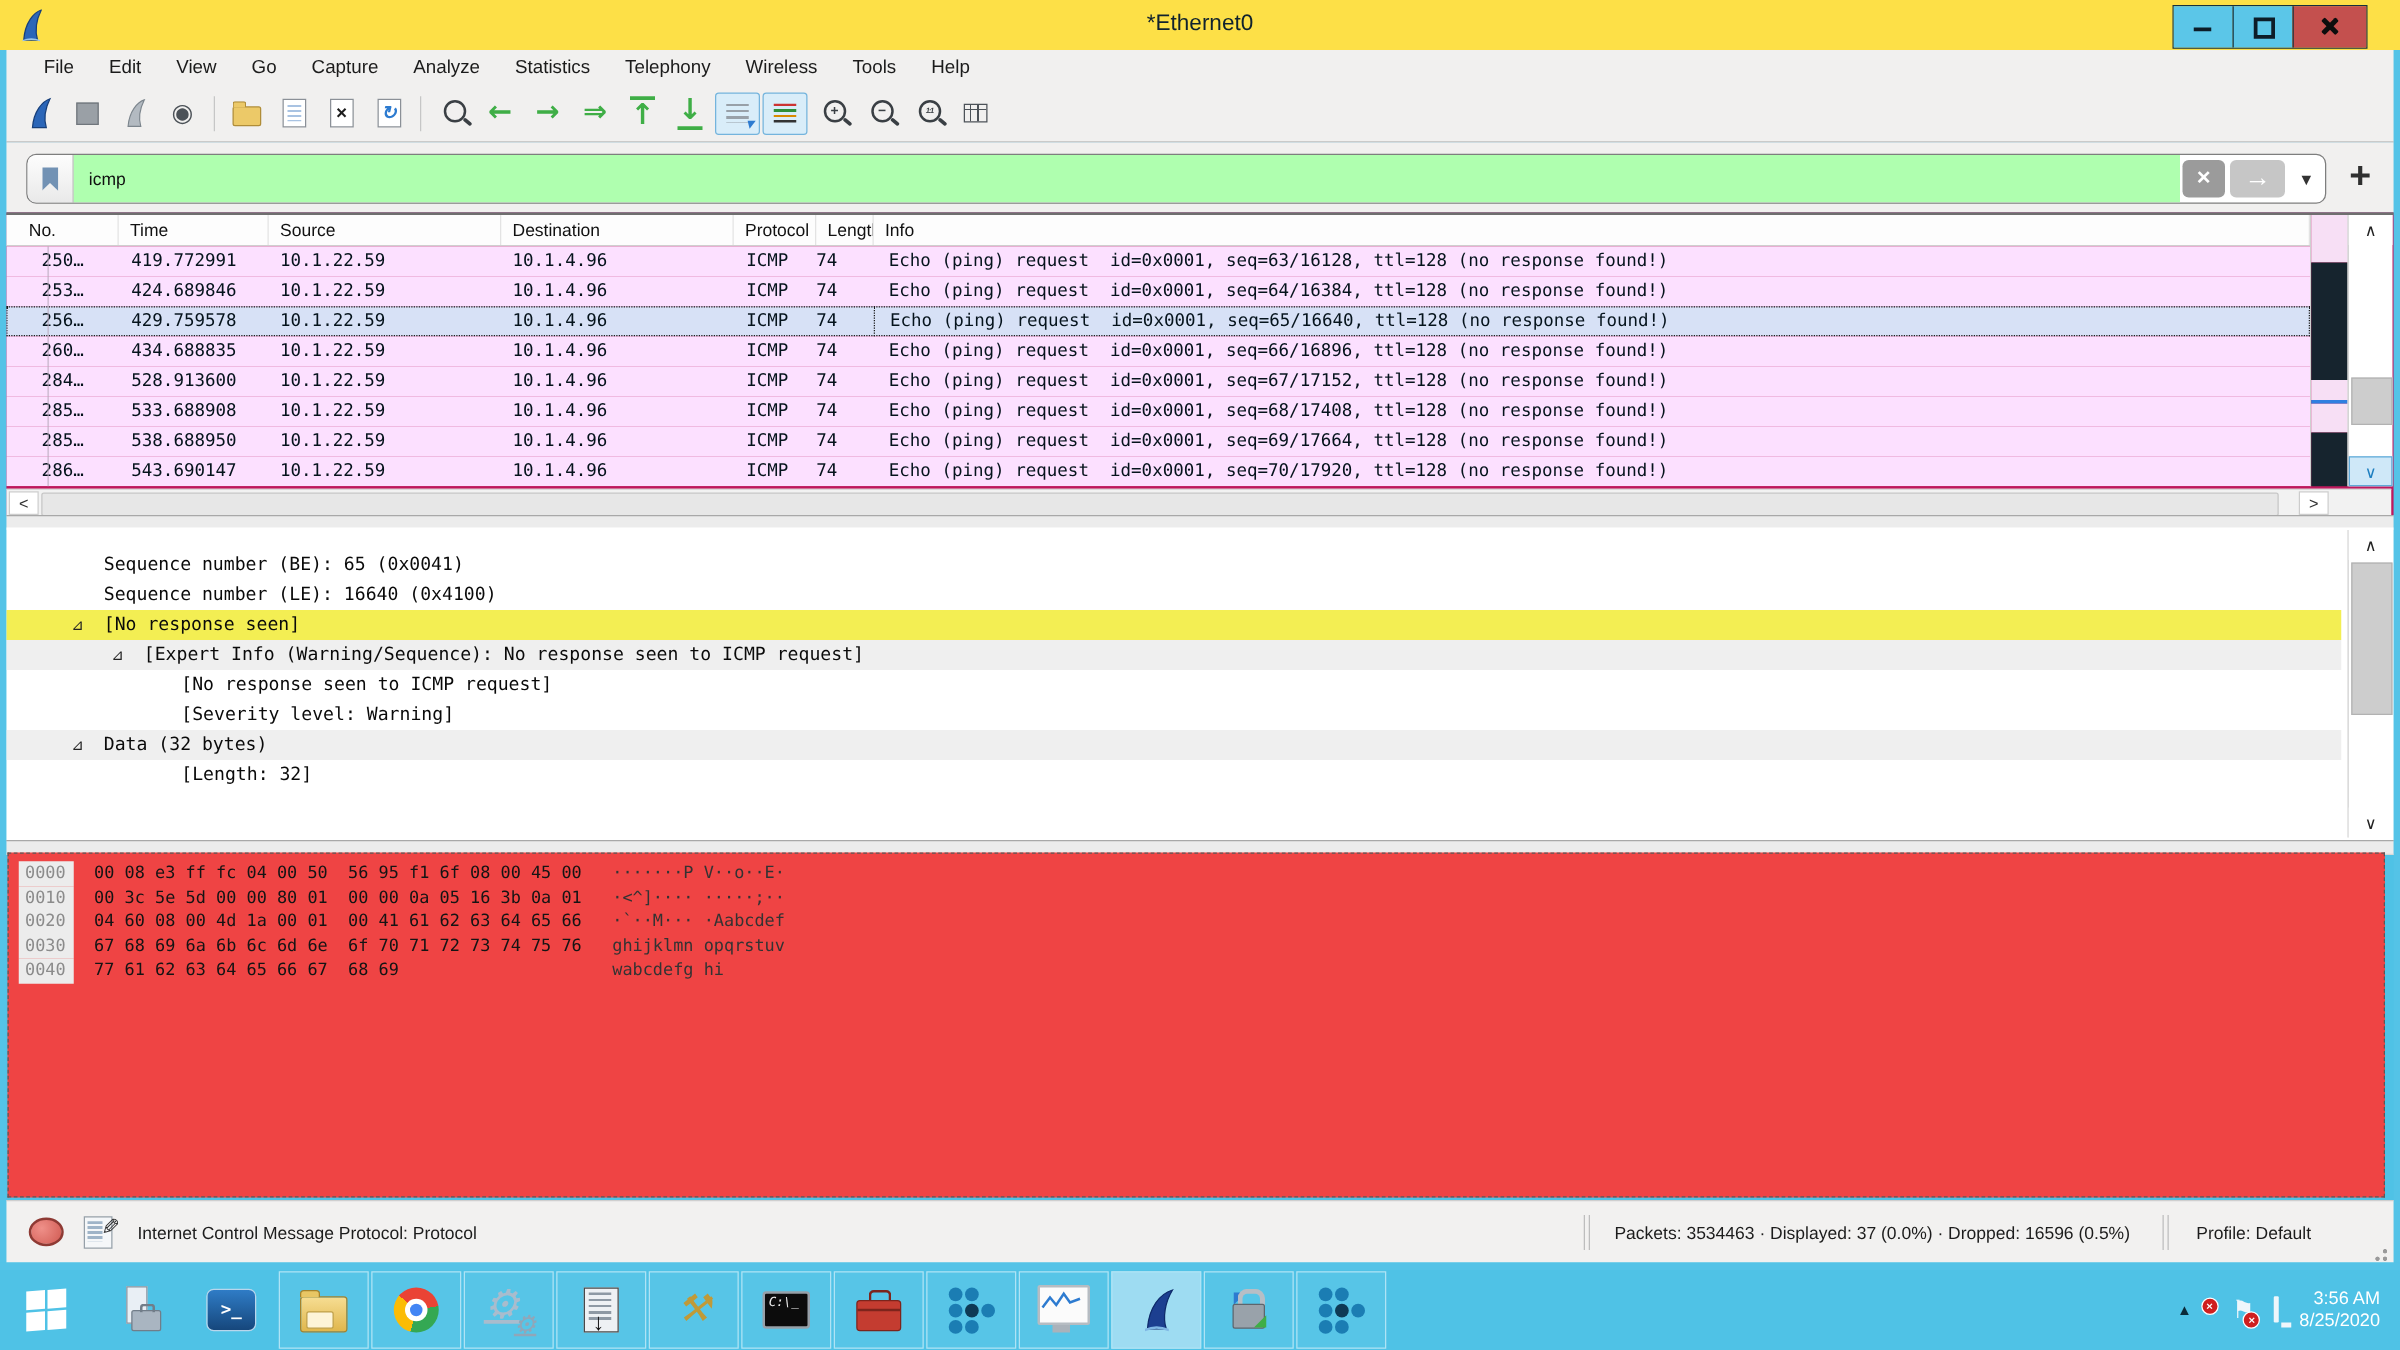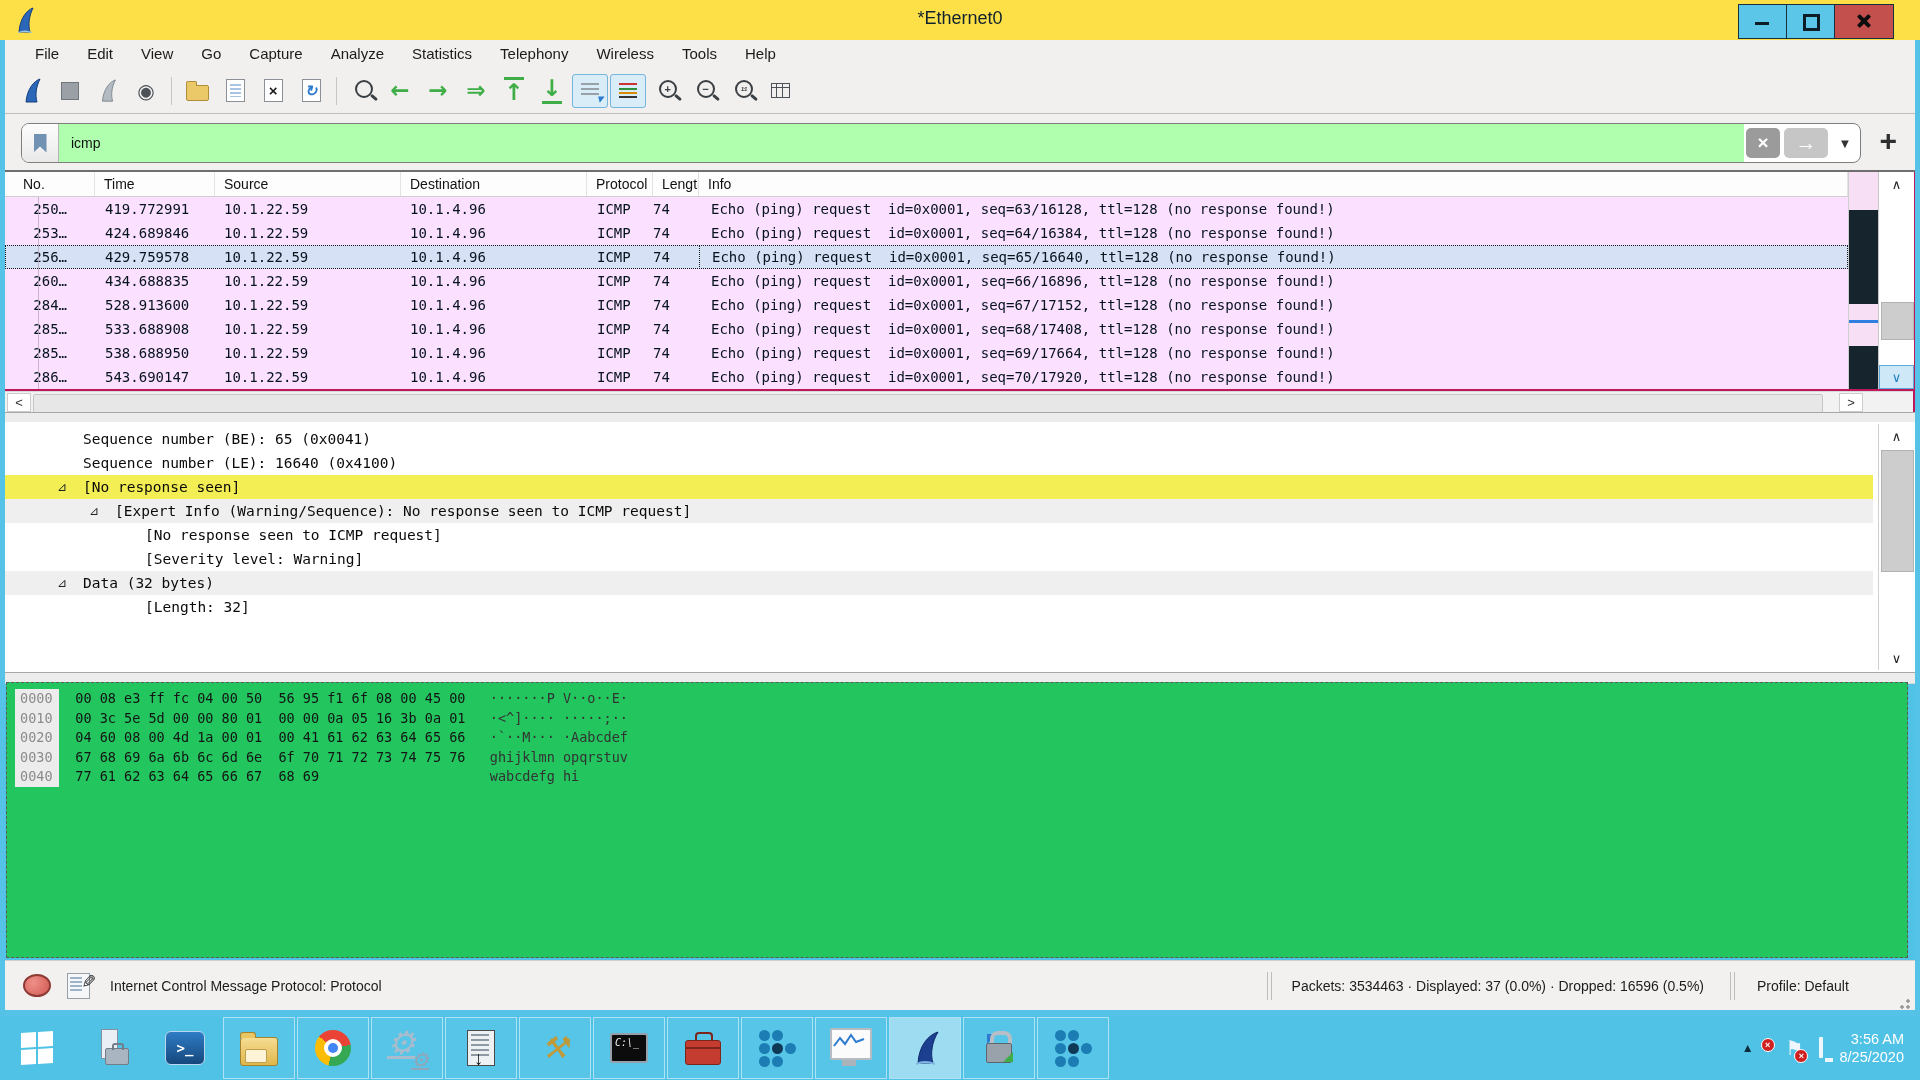--- a/index.html
+++ b/index.html
@@ -105,21 +105,21 @@
   #details-pane{position:absolute;left:5px;top:422px;width:1910px;height:250px;background:#fff;overflow:hidden;}
   .dline{position:relative;height:24px;line-height:24px;font-family:"DejaVu Sans Mono",monospace;font-size:14.5px;color:#0a0a0a;white-space:pre;}
   .dline.d1{padding-left:78px;} .dline.d2{padding-left:110px;} .dline.d3{padding-left:140px;}
   .dline.hl-yellow{background:#f3ee53;width:1868px;box-sizing:border-box;}
   .dline.hl-gray{background:#efefef;width:1868px;box-sizing:border-box;}
   .expander{position:absolute;top:0;font-size:12px;color:#222;}
   .d1 .expander{left:52px;} .d2 .expander{left:84px;}
   #vscroll-details{position:absolute;left:1873px;top:2px;width:35px;height:246px;border-left:1px solid #d0d0d0;background:#fff;}
 
   
-  #hex-pane{position:absolute;left:6px;top:682px;width:1902px;height:276px;background:#22c55e;border:1px dashed #5a5a5a;box-sizing:border-box;padding:6px 0 0 8px;}
+  #hex-pane{position:absolute;left:6px;top:682px;width:1902px;height:276px;background:#ef4444;border:1px dashed #5a5a5a;box-sizing:border-box;padding:6px 0 0 8px;}
   .hexrow{margin:0;font-family:"DejaVu Sans Mono",monospace;font-size:13.5px;line-height:19.5px;color:#141414;}
   .hexrow .off{display:inline-block;width:44px;background:#ececec;color:#8b8b8b;padding-left:5px;box-sizing:border-box;}
   .hexrow .as{color:#333;}
 
   
   #statusbar{position:absolute;left:5px;top:960px;width:1910px;height:50px;background:#f2f1f0;border-top:1px solid #cfcfcf;display:flex;align-items:center;box-sizing:border-box;font-size:14px;color:#1c1c1c;}
   #expert-btn{width:24px;height:19px;border-radius:50%;background:radial-gradient(circle at 35% 35%,#ef9089,#d05a52);border:2px solid #8e3a34;margin-left:18px;cursor:pointer;}
   #capedit-btn{position:relative;width:21px;height:24px;background:#f5f7f9;border:1px solid #96a0a8;margin-left:16px;cursor:pointer;}
   #capedit-btn::before{content:"";position:absolute;left:2px;top:3px;width:12px;height:16px;background:repeating-linear-gradient(#9fb4c8 0 2px,transparent 2px 4px);}
   #capedit-btn::after{content:"✎";position:absolute;right:-6px;top:-4px;font-size:18px;color:#2d2d2d;transform:rotate(90deg);}
@@ -429,21 +429,21 @@
   <div id="hscroll">
     <div id="hs-left">&lt;</div>
     <div id="hs-thumb"></div>
     <div id="hs-right">&gt;</div>
   </div>
 </div>
 
 <div class="splitter" style="top:412px;height:10px;"></div>
 
 <div id="details-pane">
-  <div id="dlines" style="padding-top:5px;">
+  <div id="dlines" style="padding-top:18px;">
       <div class="dline d1"><span>Sequence number (BE): 65 (0x0041)</span></div>
       <div class="dline d1"><span>Sequence number (LE): 16640 (0x4100)</span></div>
       <div class="dline d1 hl-yellow"><span class="expander">⊿</span><span>[No response seen]</span></div>
       <div class="dline d2 hl-gray"><span class="expander">⊿</span><span>[Expert Info (Warning/Sequence): No response seen to ICMP request]</span></div>
       <div class="dline d3"><span>[No response seen to ICMP request]</span></div>
       <div class="dline d3"><span>[Severity level: Warning]</span></div>
       <div class="dline d1 hl-gray"><span class="expander">⊿</span><span>Data (32 bytes)</span></div>
       <div class="dline d3"><span>[Length: 32]</span></div>
     </div>
   <div id="vscroll-details">

